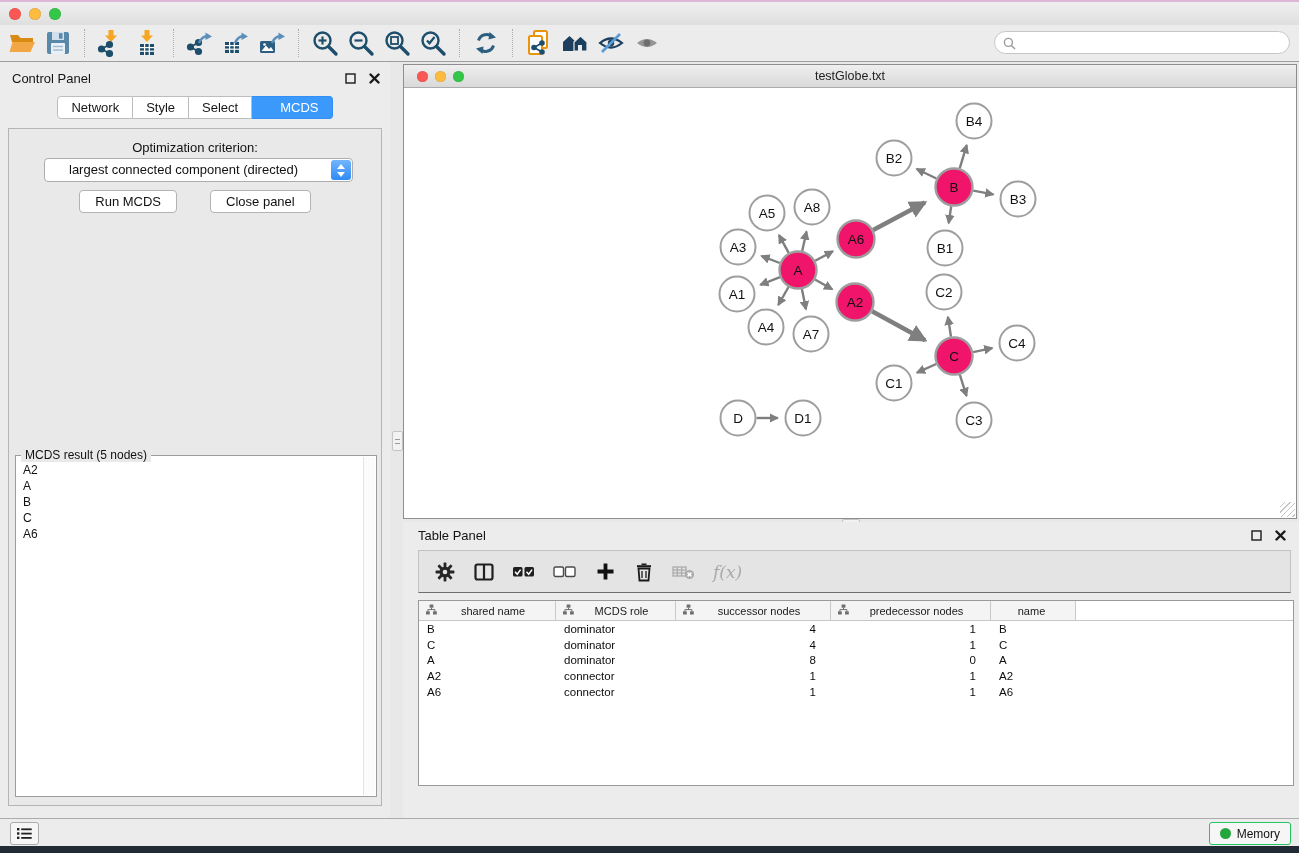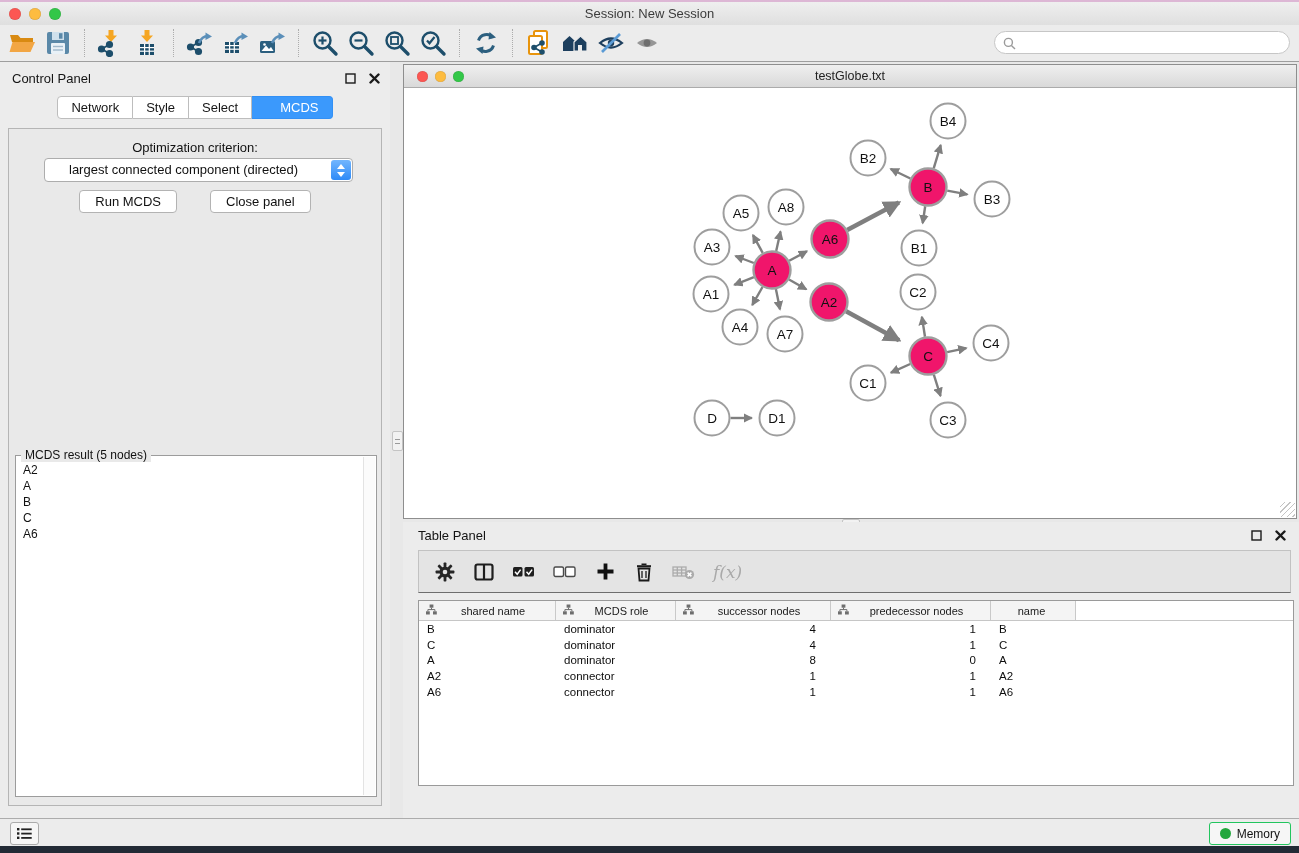--- a/index.html
+++ b/index.html
@@ -66,21 +66,21 @@
   .v-handle b{width:5px;height:1px;background:#9A9A9A;}
   .h-handle{position:absolute;left:842px;top:519px;width:18px;height:9px;background:#F2F2F2;
     border:1px solid #C4C4C4;border-radius:2px;display:flex;justify-content:center;gap:3px;align-items:center;box-sizing:border-box;}
   .h-handle b{width:1px;height:4px;background:#9A9A9A;}
   
   .net-window{position:absolute;left:403px;top:64px;width:894px;height:455px;border:1px solid #8E8E8E;
     background:#fff;box-sizing:border-box;}
   .nw-titlebar{position:absolute;left:0;top:0;width:100%;height:23px;
     background:linear-gradient(#EFEFEF,#D9D9D9);border-bottom:1px solid #ABABAB;box-sizing:border-box;}
   .nw-title{position:absolute;left:0;right:0;top:4px;text-align:center;font-size:12.5px;color:#222;}
-  .nw-content{position:absolute;left:0;top:23px;right:0;bottom:0;overflow:hidden;}
+  .nw-content{position:absolute;left:0;top:23px;right:0;bottom:0;overflow:hidden;padding-left:26px;}
   .grip{position:absolute;right:1px;bottom:1px;width:15px;height:15px;
     background:repeating-linear-gradient(135deg,transparent 0 3px,#B5B5B5 3px 4px);opacity:.8;}
   
   .table-panel{position:absolute;left:403px;top:522px;width:896px;height:296px;background:#ECECEC;}
   .tp-titlerow{position:absolute;left:15px;top:6px;text-align:right;}
   .tp-toolbar{position:absolute;left:15px;top:28px;width:873px;height:43px;background:#E4E4E4;
     border:1px solid #C2C2C2;border-bottom:1px solid #6E6E6E;box-sizing:border-box;
     display:flex;align-items:center;gap:17px;padding-left:15px;}
   .tp-icon{display:flex;align-items:center;justify-content:center;min-width:22px;height:26px;}
   .fx-text{font-family:"DejaVu Serif",serif;font-style:italic;font-size:17px;color:#A9A9A9;}
@@ -113,21 +113,20 @@
 
 <div class="screen">
   <div class="desk-top"></div>
 
   <div class="titlebar">
     <div class="lights" style="left:9px;top:6px;" id="main-lights">
         <span class="light" style="height: 12px; width: 12px; background: rgb(252, 87, 83);"></span>
         <span class="light" style="height: 12px; width: 12px; background: rgb(253, 188, 64);"></span>
         <span class="light" style="height: 12px; width: 12px; background: rgb(51, 199, 72);"></span>
       </div>
-    <div class="app-title">Session: New Session</div>
   </div>
 
   <div class="toolbar">
     <div class="tb-row" id="tb-icons">
         <div class="tb-icon">
           <svg width="28" height="28" viewBox="0 0 28 28">
             <path d="M2 6 h8 l2.5 3 H25 v4 H4 z" fill="#D98A12"></path>
             <path d="M4.5 13 H27 l-4.5 10 H1.5 z" fill="#F2A644"></path>
           </svg>
         </div>

